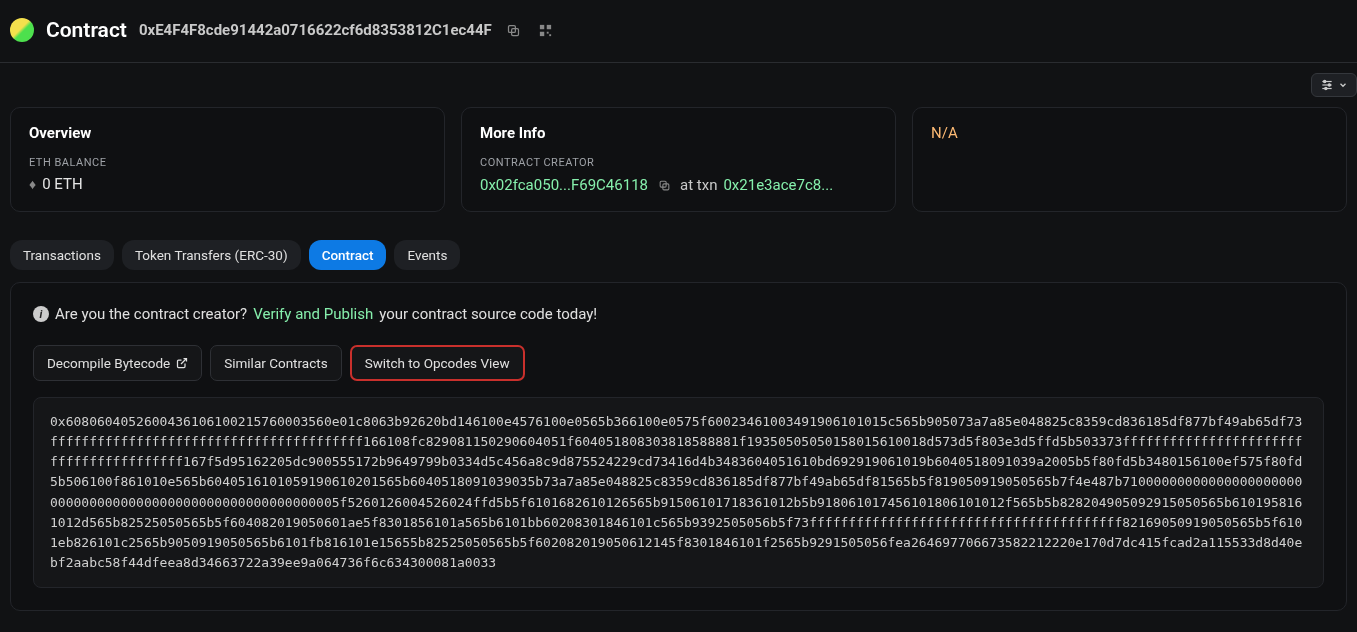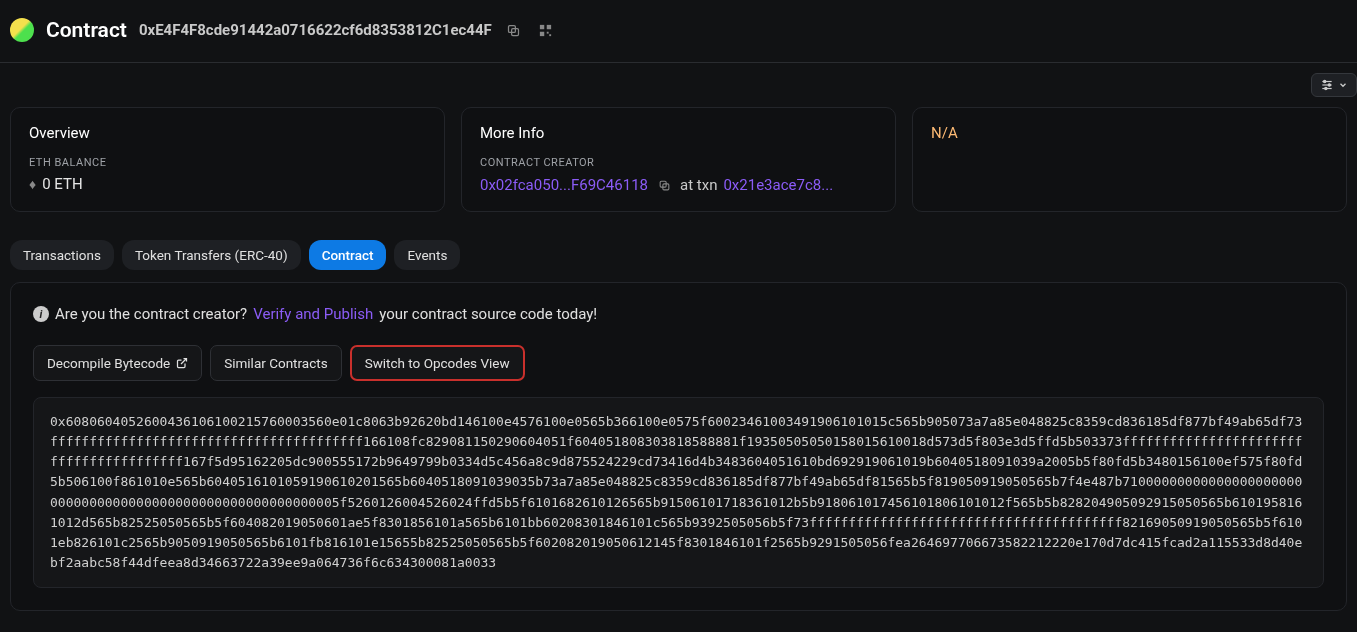--- a/index.html
+++ b/index.html
@@ -71,21 +71,21 @@
 }
 .card {
   flex: 1;
   background: #0f1012;
   border: 1px solid #23252a;
   border-radius: 10px;
   padding: 16px 18px;
 }
 .card-title {
   font-size: 15px;
-  font-weight: 400;
+  font-weight: 700;
   color: #fff;
   margin-bottom: 14px;
 }
 .card-label {
   font-size: 11px;
   color: #9ea1a6;
   letter-spacing: 0.5px;
   margin-bottom: 6px;
 }
 .balance-row {
@@ -100,21 +100,21 @@
   font-size: 14px;
 }
 .creator-row {
   display: flex;
   align-items: center;
   gap: 6px;
   font-size: 15px;
   flex-wrap: wrap;
 }
 .link {
-  color: #8b5cf6;
+  color: #86efac;
   cursor: pointer;
 }
 .creator-row .txn-text {
   color: #c9c9c9;
 }
 .na-text {
   color: #fdba74;
   font-size: 15px;
 }
 .tabs {
@@ -268,21 +268,21 @@
     </div>
   </div>
 
   <div class="card">
     <div class="na-text">N/A</div>
   </div>
 </div>
 
 <div class="tabs">
   <div class="tab">Transactions</div>
-  <div class="tab">Token Transfers (ERC-40)</div>
+  <div class="tab">Token Transfers (ERC-30)</div>
   <div class="tab active">Contract</div>
   <div class="tab">Events</div>
 </div>
 
 <div class="content-panel">
   <div class="verify-row">
     <span class="info-icon">i</span>
     <span>Are you the contract creator?</span>
     <span class="link">Verify and Publish</span>
     <span>your contract source code today!</span>

